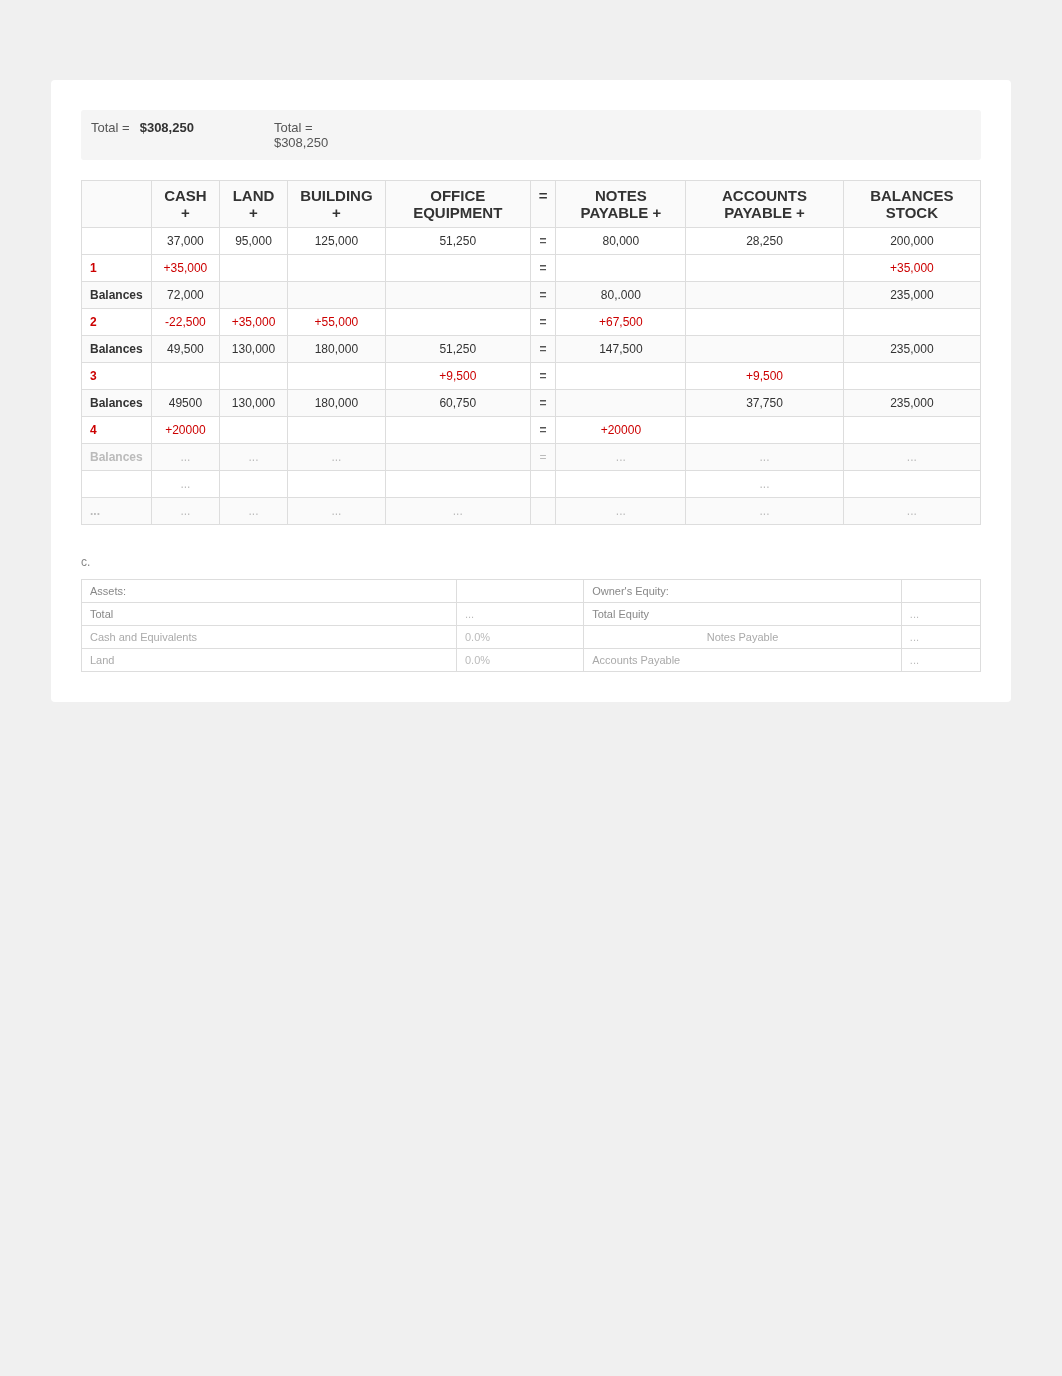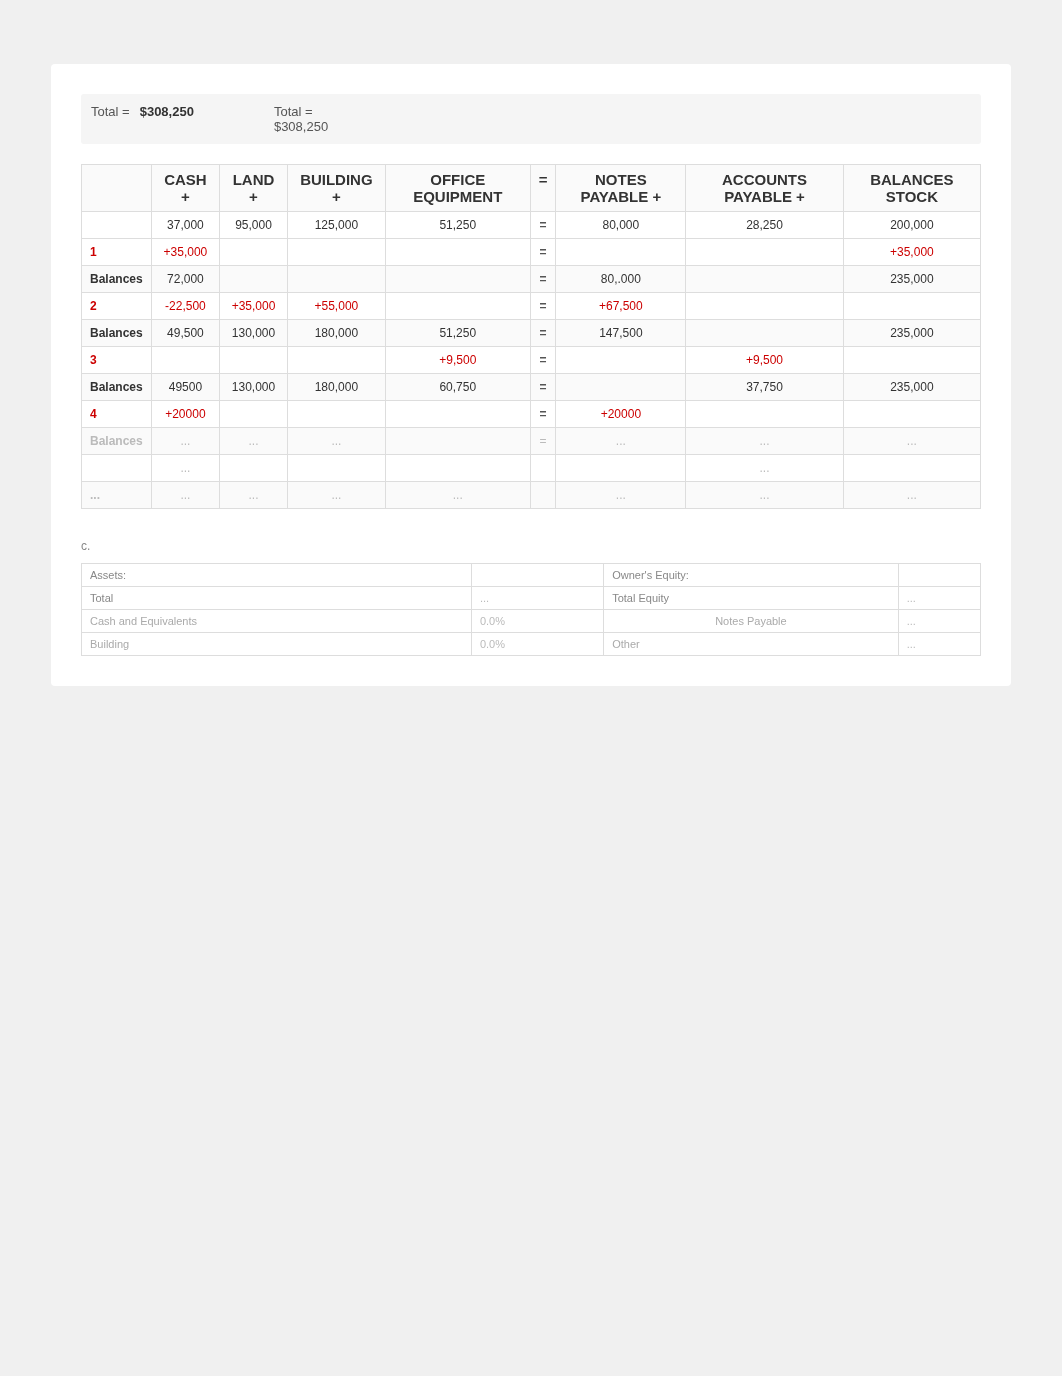--- a/index.html
+++ b/index.html
@@ -8,21 +8,21 @@
       font-family: Arial, sans-serif;
       font-size: 13px;
       color: #333;
       width: 1062px;
       min-height: 1376px;
       padding: 20px;
     }
     .page-container {
       background: white;
       width: 960px;
-      margin: 44px auto;
+      margin: 60px auto;
       padding: 30px;
       border-radius: 4px;
     }
     .total-row {
       display: flex;
       gap: 80px;
       margin-bottom: 20px;
       padding: 10px;
       background: #f5f5f5;
       border-radius: 3px;
@@ -251,21 +251,21 @@
       <td style="color:#888;">Total Equity</td>
       <td style="color:#bbb;">...</td>
     </tr>
     <tr>
       <td style="color:#aaa;">Cash and Equivalents</td>
       <td style="color:#bbb;">0.0%</td>
       <td style="color:#aaa;text-align:center;">Notes Payable</td>
       <td style="color:#bbb;">...</td>
     </tr>
     <tr>
-      <td style="color:#aaa;">Building</td>
+      <td style="color:#aaa;">Land</td>
       <td style="color:#bbb;">0.0%</td>
-      <td style="color:#aaa;">Other</td>
+      <td style="color:#aaa;">Accounts Payable</td>
       <td style="color:#bbb;">...</td>
     </tr>
   </tbody>
     </table>
 
 </div>
 
 </body></html>

